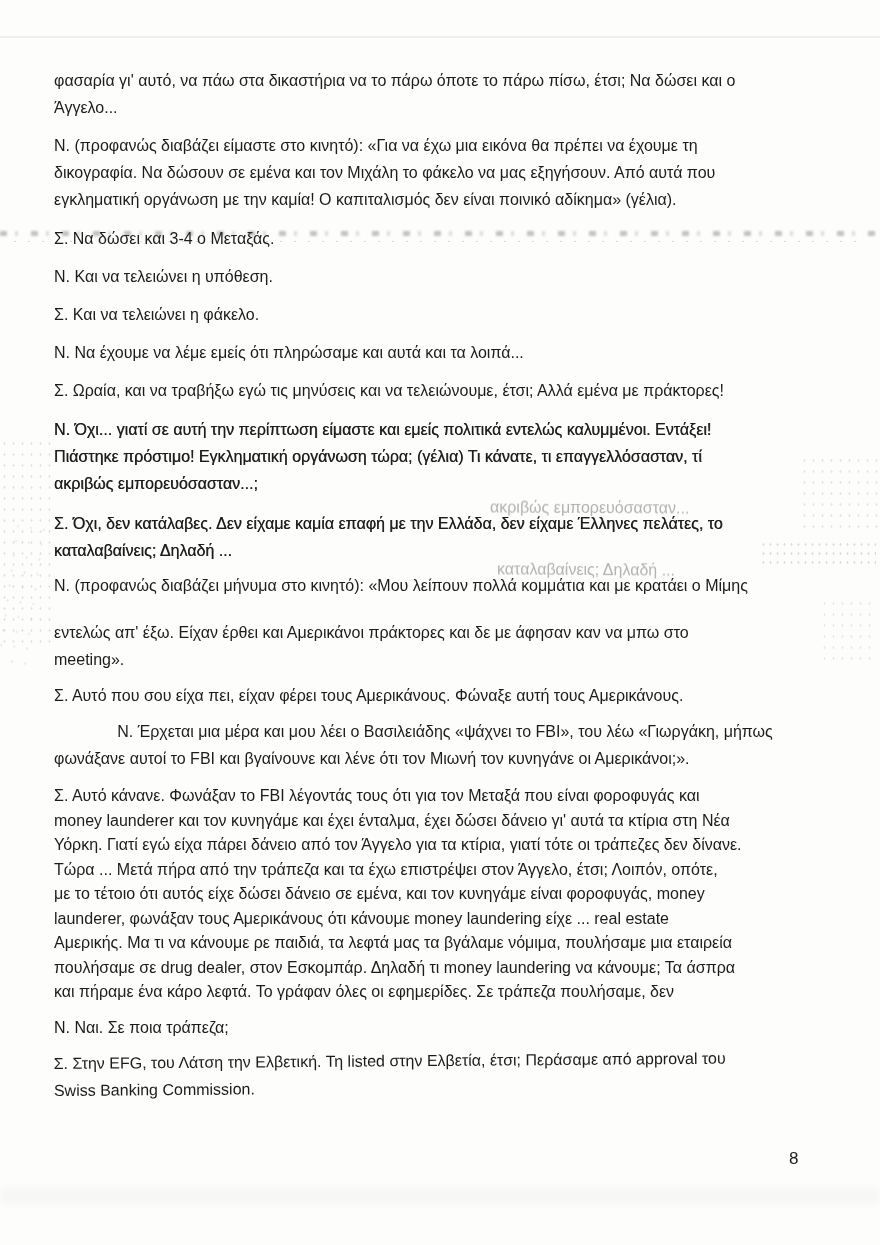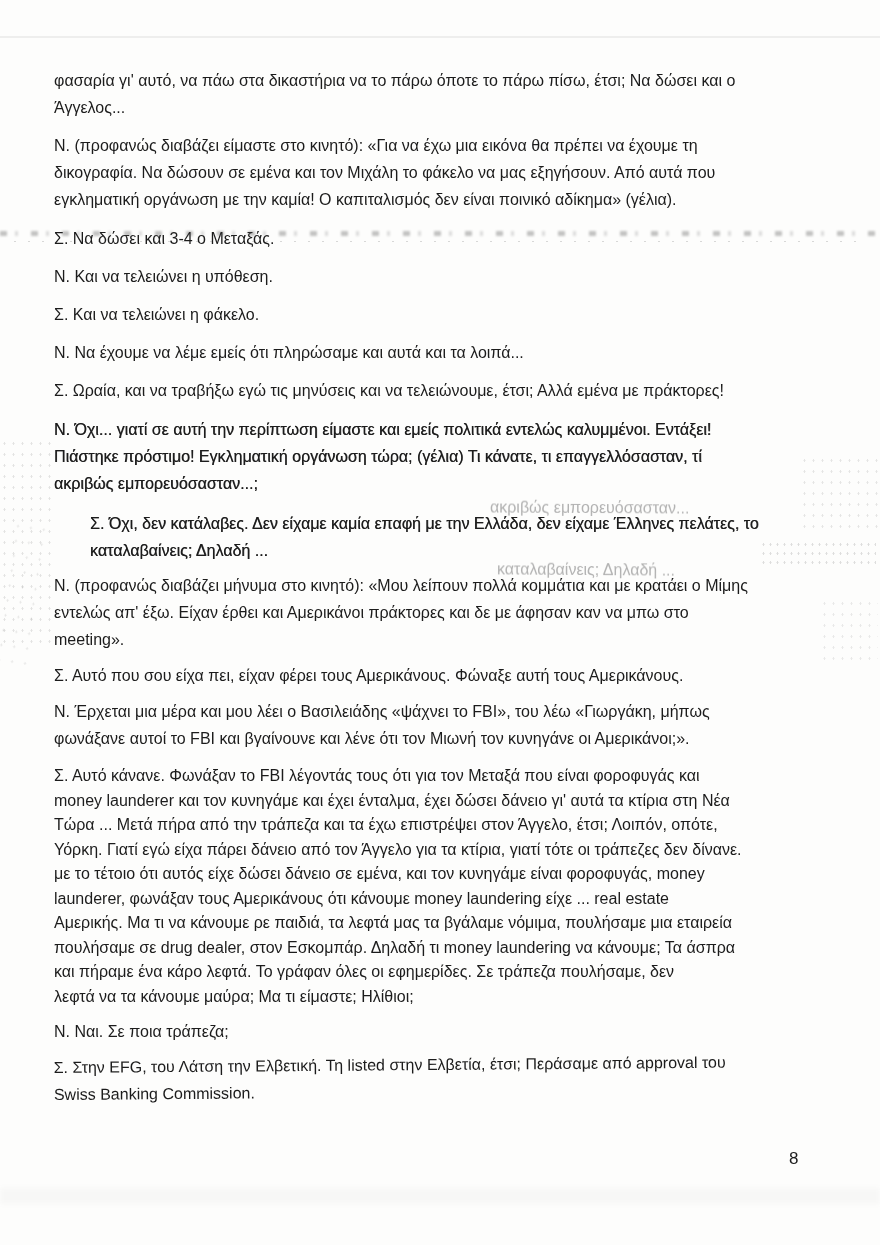--- a/index.html
+++ b/index.html
@@ -21,21 +21,21 @@
   .scan-bottom-band {
     position:absolute; left:0; top:1188px; width:880px; height:16px;
     background: rgba(90,90,90,0.035);
     filter: blur(2.5px);
   }
   .content {
     position:absolute; left:54px; top:67px; width:782px;
     font-size:16px; line-height:27px;
   }
   .para { margin:0 0 11px 0; }
-  .para.mb8  { margin-bottom:8px;margin-left:36px; }
+  .para.mb8  { margin-bottom:8px; }
   .para.mb9  { margin-bottom:9px; }
   .para.mb12 { margin-bottom:12px; }
   .para.mb13 { margin-bottom:13px; }
   .para.tight { line-height:24.5px; }
   .para.rough { text-shadow: 0.35px 0 0 rgba(25,25,25,0.75); }
   .para.tilt { transform: rotate(-0.45deg); transform-origin: left bottom; }
   .ln { display:block; white-space:nowrap; }
   
   .smudge-a {
     position:absolute; left:0; top:231px; width:880px; height:5px;
@@ -79,21 +79,21 @@
 </style>
 </head>
 <body>
 
 <div class="scan-top-edge"></div>
 
 <div class="content">
 
   <p class="para">
     <span class="ln" style="word-spacing: 0px;">φασαρία γι' αυτό, να πάω στα δικαστήρια να το πάρω όποτε το πάρω πίσω, έτσι; Να δώσει και ο</span>
-    <span class="ln last">Άγγελος...</span>
+    <span class="ln last">Άγγελο...</span>
   </p>
 
   <p class="para mb12">
     <span class="ln" style="word-spacing: 0px;">Ν. (προφανώς διαβάζει είμαστε στο κινητό): «Για να έχω μια εικόνα θα πρέπει να έχουμε τη</span>
     <span class="ln" style="word-spacing: 0px;">δικογραφία. Να δώσουν σε εμένα και τον Μιχάλη το φάκελο να μας εξηγήσουν. Από αυτά που</span>
     <span class="ln last">εγκληματική οργάνωση με την καμία! Ο καπιταλισμός δεν είναι ποινικό αδίκημα» (γέλια).</span>
   </p>
 
   <p class="para">
     <span class="ln last">Σ. Να δώσει και 3-4 ο Μεταξάς.</span>
@@ -121,44 +121,43 @@
     <span class="ln last">ακριβώς εμπορευόσασταν...;</span>
   </p>
 
   <p class="para rough mb8">
     <span class="ln" style="word-spacing: 0px;">Σ. Όχι, δεν κατάλαβες. Δεν είχαμε καμία επαφή με την Ελλάδα, δεν είχαμε Έλληνες πελάτες, το</span>
     <span class="ln last">καταλαβαίνεις; Δηλαδή ...</span>
   </p>
 
   <p class="para mb9">
     <span class="ln" style="word-spacing: 0px;">Ν. (προφανώς διαβάζει μήνυμα στο κινητό): «Μου λείπουν πολλά κομμάτια και με κρατάει ο Μίμης</span>
-    <span class="ln" style="word-spacing: 0px;">εντελώς απ' έξω. Είχαν έρθει και Αμερικάνοι πράκτορες και δε με άφησαν καν να μπω στο</span>
+    <span class="ln" style="word-spacing: 0px; margin-top: 20px;">εντελώς απ' έξω. Είχαν έρθει και Αμερικάνοι πράκτορες και δε με άφησαν καν να μπω στο</span>
     <span class="ln last">meeting».</span>
   </p>
 
   <p class="para mb9">
     <span class="ln last">Σ. Αυτό που σου είχα πει, είχαν φέρει τους Αμερικάνους. Φώναξε αυτή τους Αμερικάνους.</span>
   </p>
 
   <p class="para mb12">
-    <span class="ln" style="word-spacing: 0px;">Ν. Έρχεται μια μέρα και μου λέει ο Βασιλειάδης «ψάχνει το FBI», του λέω «Γιωργάκη, μήπως</span>
+    <span class="ln" style="word-spacing: 0px; text-align: center;">Ν. Έρχεται μια μέρα και μου λέει ο Βασιλειάδης «ψάχνει το FBI», του λέω «Γιωργάκη, μήπως</span>
     <span class="ln last">φωνάξανε αυτοί το FBI και βγαίνουνε και λένε ότι τον Μιωνή τον κυνηγάνε οι Αμερικάνοι;».</span>
   </p>
 
   <p class="para tight mb9">
     <span class="ln" style="word-spacing: 0px;">Σ. Αυτό κάνανε. Φωνάξαν το FBI λέγοντάς τους ότι για τον Μεταξά που είναι φοροφυγάς και</span>
     <span class="ln" style="word-spacing: 0px;">money launderer και τον κυνηγάμε και έχει ένταλμα, έχει δώσει δάνειο γι' αυτά τα κτίρια στη Νέα</span>
+    <span class="ln" style="word-spacing: 0px;">Υόρκη. Γιατί εγώ είχα πάρει δάνειο από τον Άγγελο για τα κτίρια, γιατί τότε οι τράπεζες δεν δίνανε.</span>
     <span class="ln" style="word-spacing: 0px;">Τώρα ... Μετά πήρα από την τράπεζα και τα έχω επιστρέψει στον Άγγελο, έτσι; Λοιπόν, οπότε,</span>
-    <span class="ln" style="word-spacing: 0px;">Υόρκη. Γιατί εγώ είχα πάρει δάνειο από τον Άγγελο για τα κτίρια, γιατί τότε οι τράπεζες δεν δίνανε.</span>
     <span class="ln" style="word-spacing: 0px;">με το τέτοιο ότι αυτός είχε δώσει δάνειο σε εμένα, και τον κυνηγάμε είναι φοροφυγάς, money</span>
     <span class="ln" style="word-spacing: 0px;">launderer, φωνάξαν τους Αμερικάνους ότι κάνουμε money laundering είχε ... real estate</span>
     <span class="ln" style="word-spacing: 0px;">Αμερικής. Μα τι να κάνουμε ρε παιδιά, τα λεφτά μας τα βγάλαμε νόμιμα, πουλήσαμε μια εταιρεία</span>
     <span class="ln" style="word-spacing: 0px;">πουλήσαμε σε drug dealer, στον Εσκομπάρ. Δηλαδή τι money laundering να κάνουμε; Τα άσπρα</span>
     <span class="ln" style="word-spacing: 0px;">και πήραμε ένα κάρο λεφτά. Το γράφαν όλες οι εφημερίδες. Σε τράπεζα πουλήσαμε, δεν</span>
-    <span class="ln last">λεφτά να τα κάνουμε μαύρα; Μα τι είμαστε; Ηλίθιοι;</span>
   </p>
 
   <p class="para mb9">
     <span class="ln last">Ν. Ναι. Σε ποια τράπεζα;</span>
   </p>
 
   <p class="para tilt">
     <span class="ln" style="word-spacing: 0px;">Σ. Στην EFG, του Λάτση την Ελβετική. Τη listed στην Ελβετία, έτσι; Περάσαμε από approval του</span>
     <span class="ln last">Swiss Banking Commission.</span>
   </p>

